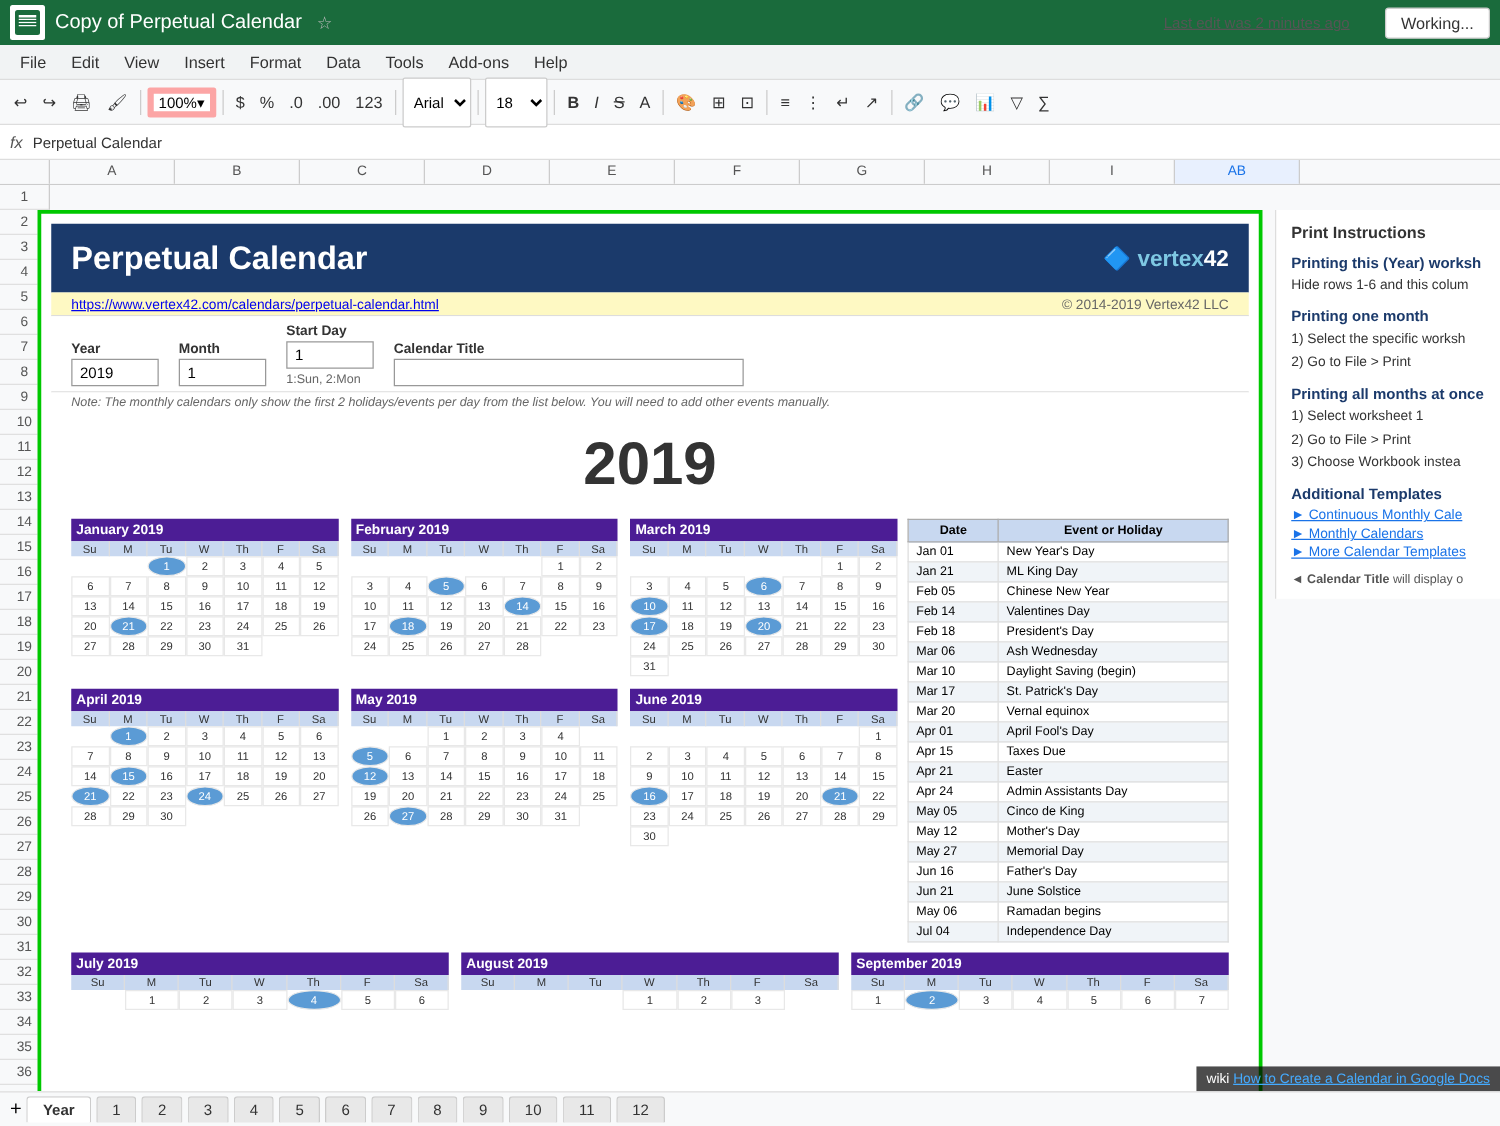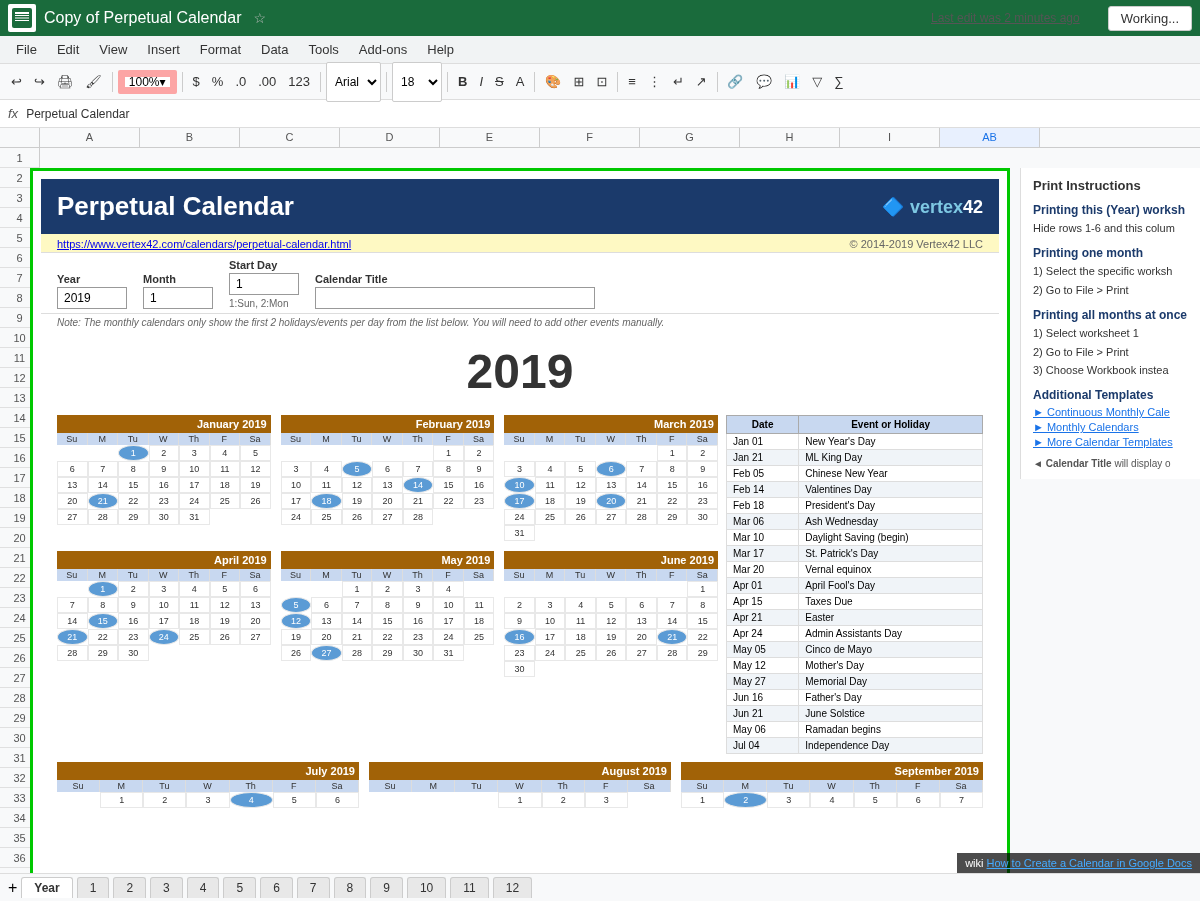--- a/index.html
+++ b/index.html
@@ -79,21 +79,21 @@
     .toolbar-select {
       border: 1px solid #ccc;
       border-radius: 2px;
       padding: 2px 4px;
       font-size: 12px;
       background: #fff;
       height: 40px;
     }
     .zoom-box {
       display: flex; align-items: center;
-      border: 7px solid #fca5a5; border-radius: 2px;
+      border: 5px solid #fca5a5; border-radius: 2px;
       background: #fff; padding: 0 4px;
       height: 24px; font-size: 12px;
     }
 
     
     .formula-bar {
       background: #fff;
       height: 28px;
       display: flex;
       align-items: center;
@@ -227,23 +227,23 @@
     .months-grid {
       display: grid;
       grid-template-columns: repeat(3, 1fr);
       gap: 10px;
     }
 
     .month-cal {
       border: none;
     }
     .month-title {
-      background: #a16207;
+      background: #4c1d95;
       color: #fff;
-      text-align: right;
+      text-align: left;
       padding: 3px 4px;
       font-size: 11px;
       font-weight: bold;
     }
     .month-days-header {
       display: grid;
       grid-template-columns: repeat(7, 1fr);
       background: #c8d8f0;
     }
     .day-header {
@@ -957,21 +957,21 @@
                   <tr>
                     <td>Apr 21</td>
                     <td>Easter</td>
                   </tr>
                   <tr>
                     <td>Apr 24</td>
                     <td>Admin Assistants Day</td>
                   </tr>
                   <tr>
                     <td>May 05</td>
-                    <td>Cinco de Mayo</td>
+                    <td>Cinco de King</td>
                   </tr>
                   <tr>
                     <td>May 12</td>
                     <td>Mother's Day</td>
                   </tr>
                   <tr>
                     <td>May 27</td>
                     <td>Memorial Day</td>
                   </tr>
                   <tr>

